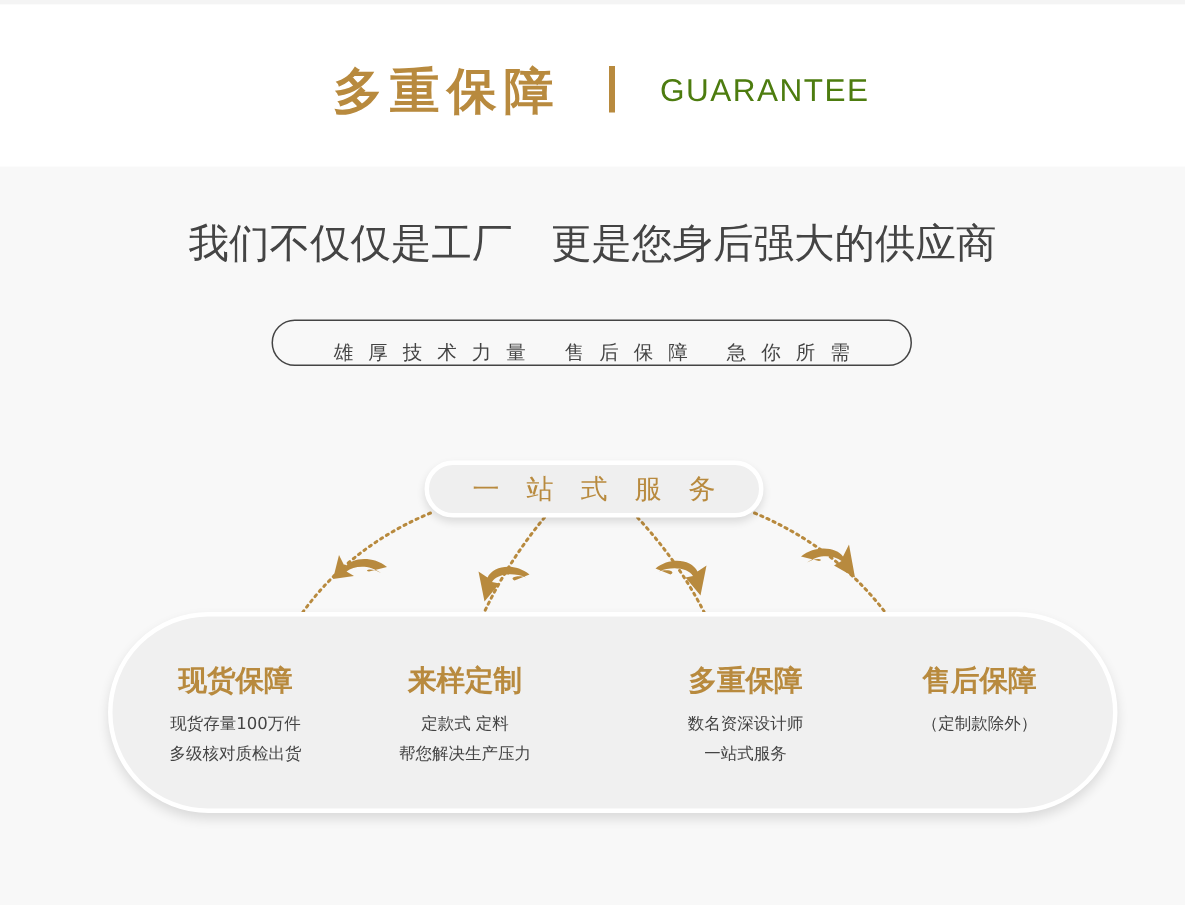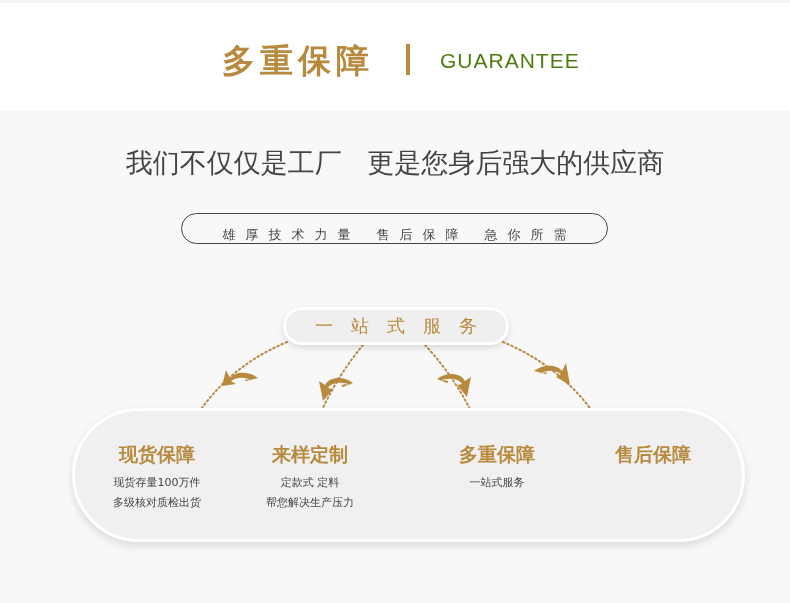--- a/index.html
+++ b/index.html
@@ -105,18 +105,20 @@
     <div class="fline">现货存量100万件</div>
     <div class="fline">多级核对质检出货</div>
   </div>
   <div class="feature" style="left:155px;">
     <div class="ftitle">来样定制</div>
     <div class="fline">定款式 定料</div>
     <div class="fline">帮您解决生产压力</div>
   </div>
   <div class="feature" style="left:342px;">
     <div class="ftitle">多重保障</div>
+    <div class="fline">数名资深设计师</div>
     <div class="fline">一站式服务</div>
   </div>
   <div class="feature" style="left:498px;">
     <div class="ftitle">售后保障</div>
+    <div class="fline">（定制款除外）</div>
   </div>
 </div>
 
 </body></html>

